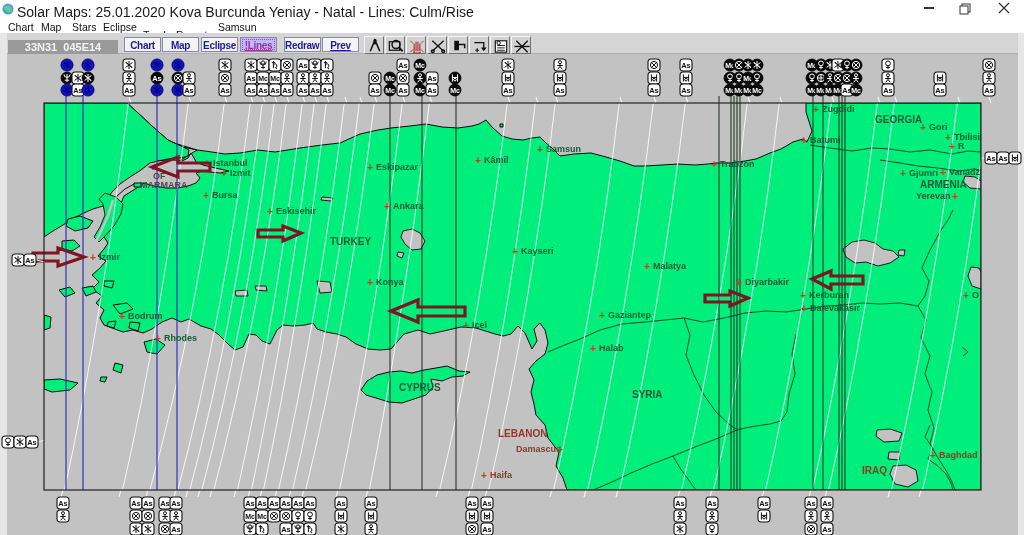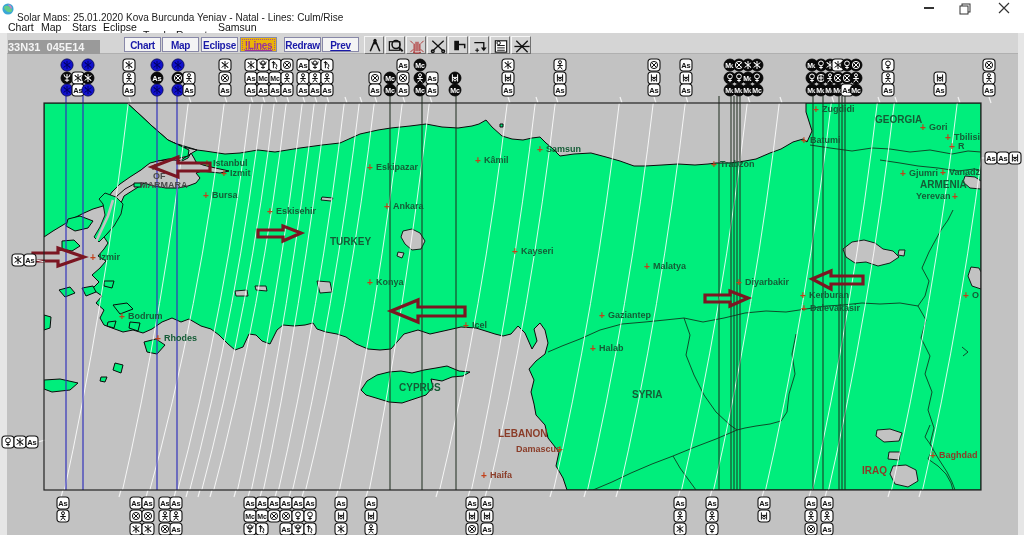--- a/index.html
+++ b/index.html
@@ -2,46 +2,46 @@
 <html><head><meta charset="utf-8"><style>
 *{margin:0;padding:0;box-sizing:border-box}
 body{width:1024px;height:535px;overflow:hidden;font-family:"Liberation Sans",sans-serif;background:#c2c2c2;position:relative}
 </style></head><body>
 <div style="position:absolute;left:0;top:0;width:1024px;height:21px;background:#ffffff;"></div>
 <svg style="position:absolute;left:2px;top:3px" width="12" height="12" viewBox="0 0 13 13">
   <circle cx="6.5" cy="6.5" r="6" fill="#3aa7d6"></circle>
   <path d="M2,4 Q5,2 8,4 Q11,6 11,9 Q8,11 5,9 Q2,7 2,4Z" fill="#66cc88"></path>
   <path d="M7,2 Q10,3 10,6" stroke="#d080c0" stroke-width="1.5" fill="none"></path>
 </svg>
-<div style="position:absolute;left:17px;top:4px;font-size:10px;color:#1a1a1a;margin-top:8px;">Solar Maps: 25.01.2020 Kova Burcunda Yeniay - Natal - Lines: Culm/Rise</div>
+<div style="position:absolute;left:17px;top:4px;font-size:14px;color:#1a1a1a;">Solar Maps: 25.01.2020 Kova Burcunda Yeniay - Natal - Lines: Culm/Rise</div>
 <div style="position:absolute;left:924px;top:7px;width:10px;height:1.5px;background:#333;"></div>
 <svg style="position:absolute;left:959px;top:3px" width="12" height="12" viewBox="0 0 12 12">
     <rect x="3" y="1" width="8" height="8" fill="none" stroke="#333" stroke-width="1"></rect>
     <rect x="1" y="3" width="8" height="8" fill="#fff" stroke="#333" stroke-width="1"></rect>
   </svg>
 <svg style="position:absolute;left:998px;top:2px" width="12" height="12" viewBox="0 0 12 12">
     <path d="M1,1 L11,11 M11,1 L1,11" stroke="#333" stroke-width="1.2"></path>
   </svg>
 <div style="position:absolute;left:0;top:21px;width:1024px;height:13px;background:#ffffff;font-size:10.5px;color:#111;">
 <span style="position:absolute;left:8px;top:0px">Chart</span>
     <span style="position:absolute;left:41px;top:0px">Map</span>
     <span style="position:absolute;left:72px;top:0px">Stars</span>
     <span style="position:absolute;left:103px;top:0px">Eclipse</span>
     <span style="position:absolute;left:143px;top:8px">Track</span>
     <span style="position:absolute;left:176px;top:8px">Reports</span>
     <span style="position:absolute;left:218px;top:0px">Samsun</span>
     <span style="position:absolute;left:261px;top:16px">Help</span>
 </div>
 <div style="position:absolute;left:0;top:33px;width:1024px;height:21px;background:#d5d5d5;border-bottom:1px solid #b0b0b0;"></div>
-<div style="position:absolute;left:8px;top:40px;width:92px;height:14px;background:#9a9a9a;color:#f4f4f4;font:bold 11px/14px 'Liberation Sans',sans-serif;text-align:left;">33N31&nbsp; 045E14</div>
+<div style="position:absolute;left:8px;top:40px;width:110px;height:14px;background:#9a9a9a;color:#f4f4f4;font:bold 11px/14px 'Liberation Sans',sans-serif;text-align:center;">33N31&nbsp; 045E14</div>
 <div style="position:absolute;left:124px;top:37px;width:37px;height:15px;background:#f4f4f4;border:1px solid #8888a8;text-align:center;letter-spacing:-0.3px;font:bold 10px/15px 'Liberation Sans',sans-serif;color:#1a1aa8;">Chart</div>
 <div style="position:absolute;left:162px;top:37px;width:37px;height:15px;background:#f4f4f4;border:1px solid #8888a8;text-align:center;letter-spacing:-0.3px;font:bold 10px/15px 'Liberation Sans',sans-serif;color:#1a1aa8;">Map</div>
 <div style="position:absolute;left:201px;top:37px;width:37px;height:15px;background:#f4f4f4;border:1px solid #8888a8;text-align:center;letter-spacing:-0.3px;font:bold 10px/15px 'Liberation Sans',sans-serif;color:#1a1aa8;">Eclipse</div>
-<div style="position:absolute;left:240px;top:37px;width:37px;height:15px;outline:1px dotted #995599;outline-offset:-3px;background:#eab308;border:1px solid #8888a8;text-align:center;letter-spacing:-0.3px;font:bold 10px/15px 'Liberation Sans',sans-serif;color:#993399;text-decoration:underline;">!Lines</div>
-<div style="position:absolute;left:284px;top:37px;width:37px;height:15px;background:#f4f4f4;border:1px solid #8888a8;text-align:center;letter-spacing:-0.3px;font:bold 10px/15px 'Liberation Sans',sans-serif;color:#1a1aa8;">Redraw</div>
+<div style="position:absolute;left:240px;top:37px;width:37px;height:15px;outline:1px dotted #995599;outline-offset:-3px;background:#c4b5fd;border:1px solid #8888a8;text-align:center;letter-spacing:-0.3px;font:bold 10px/15px 'Liberation Sans',sans-serif;color:#993399;text-decoration:underline;">!Lines</div>
+<div style="position:absolute;left:284px;top:37px;width:37px;height:15px;background:#f4f4f4;border:1px solid #8888a8;text-align:left;letter-spacing:-0.3px;font:bold 10px/15px 'Liberation Sans',sans-serif;color:#1a1aa8;">Redraw</div>
 <div style="position:absolute;left:322px;top:37px;width:37px;height:15px;background:#f4f4f4;border:1px solid #8888a8;text-align:center;letter-spacing:-0.3px;font:bold 10px/15px 'Liberation Sans',sans-serif;color:#1a1aa8;text-decoration:underline;">Prev</div>
 <div style="position:absolute;left:364px;top:36px;width:20px;height:18px;background:#d2d2d2;border-top:1px solid #f5f5f5;border-left:1px solid #f5f5f5;border-right:1px solid #707070;border-bottom:1px solid #707070;"><svg width="20" height="18" viewBox="0 0 20 19">
       <path d="M10,3 L5,15 M10,3 L15,15 M10,3 L10,8" stroke="#111" stroke-width="1.6" fill="none"></path>
       <circle cx="10" cy="3.5" r="1.6" fill="#111"></circle>
     </svg></div>
 <div style="position:absolute;left:385px;top:36px;width:20px;height:18px;background:#d2d2d2;border-top:1px solid #f5f5f5;border-left:1px solid #f5f5f5;border-right:1px solid #707070;border-bottom:1px solid #707070;"><svg width="20" height="18" viewBox="0 0 20 19">
       <rect x="3" y="5" width="11" height="9" fill="none" stroke="#111" stroke-width="1.3"></rect>
       <circle cx="10" cy="8" r="4.2" fill="none" stroke="#111" stroke-width="1.6"></circle>
       <line x1="13" y1="11" x2="17" y2="15" stroke="#111" stroke-width="2"></line>
     </svg></div>

